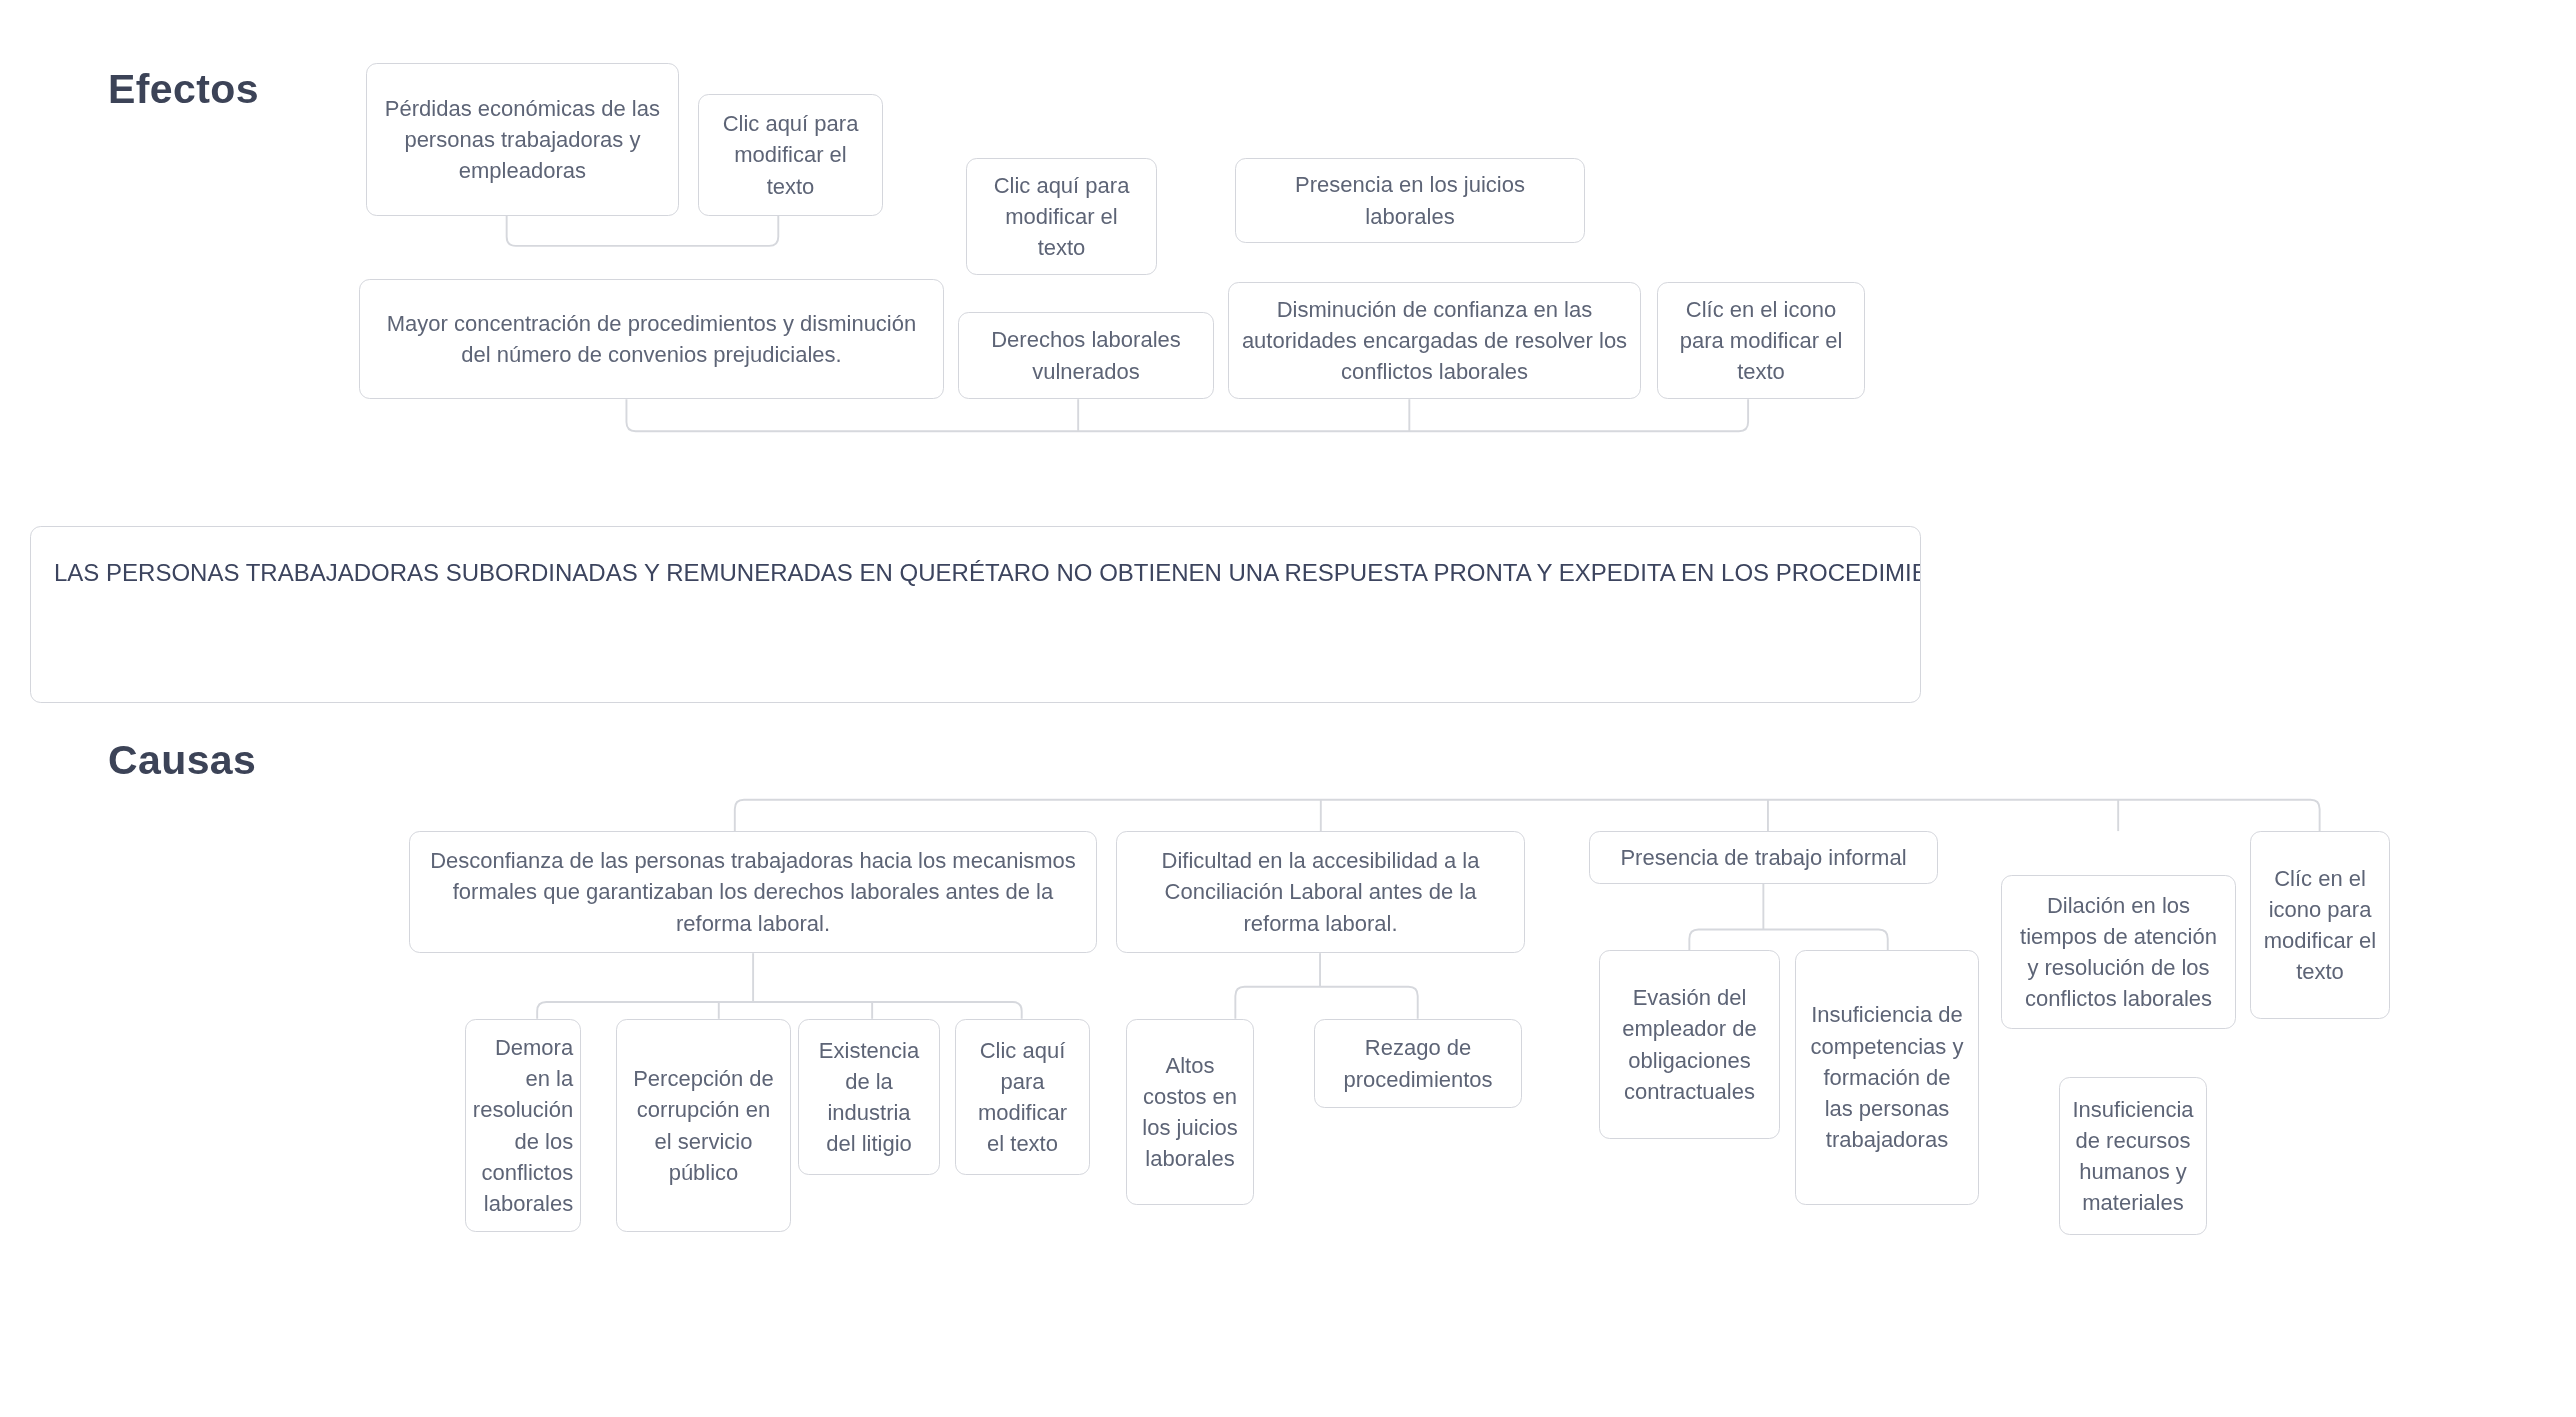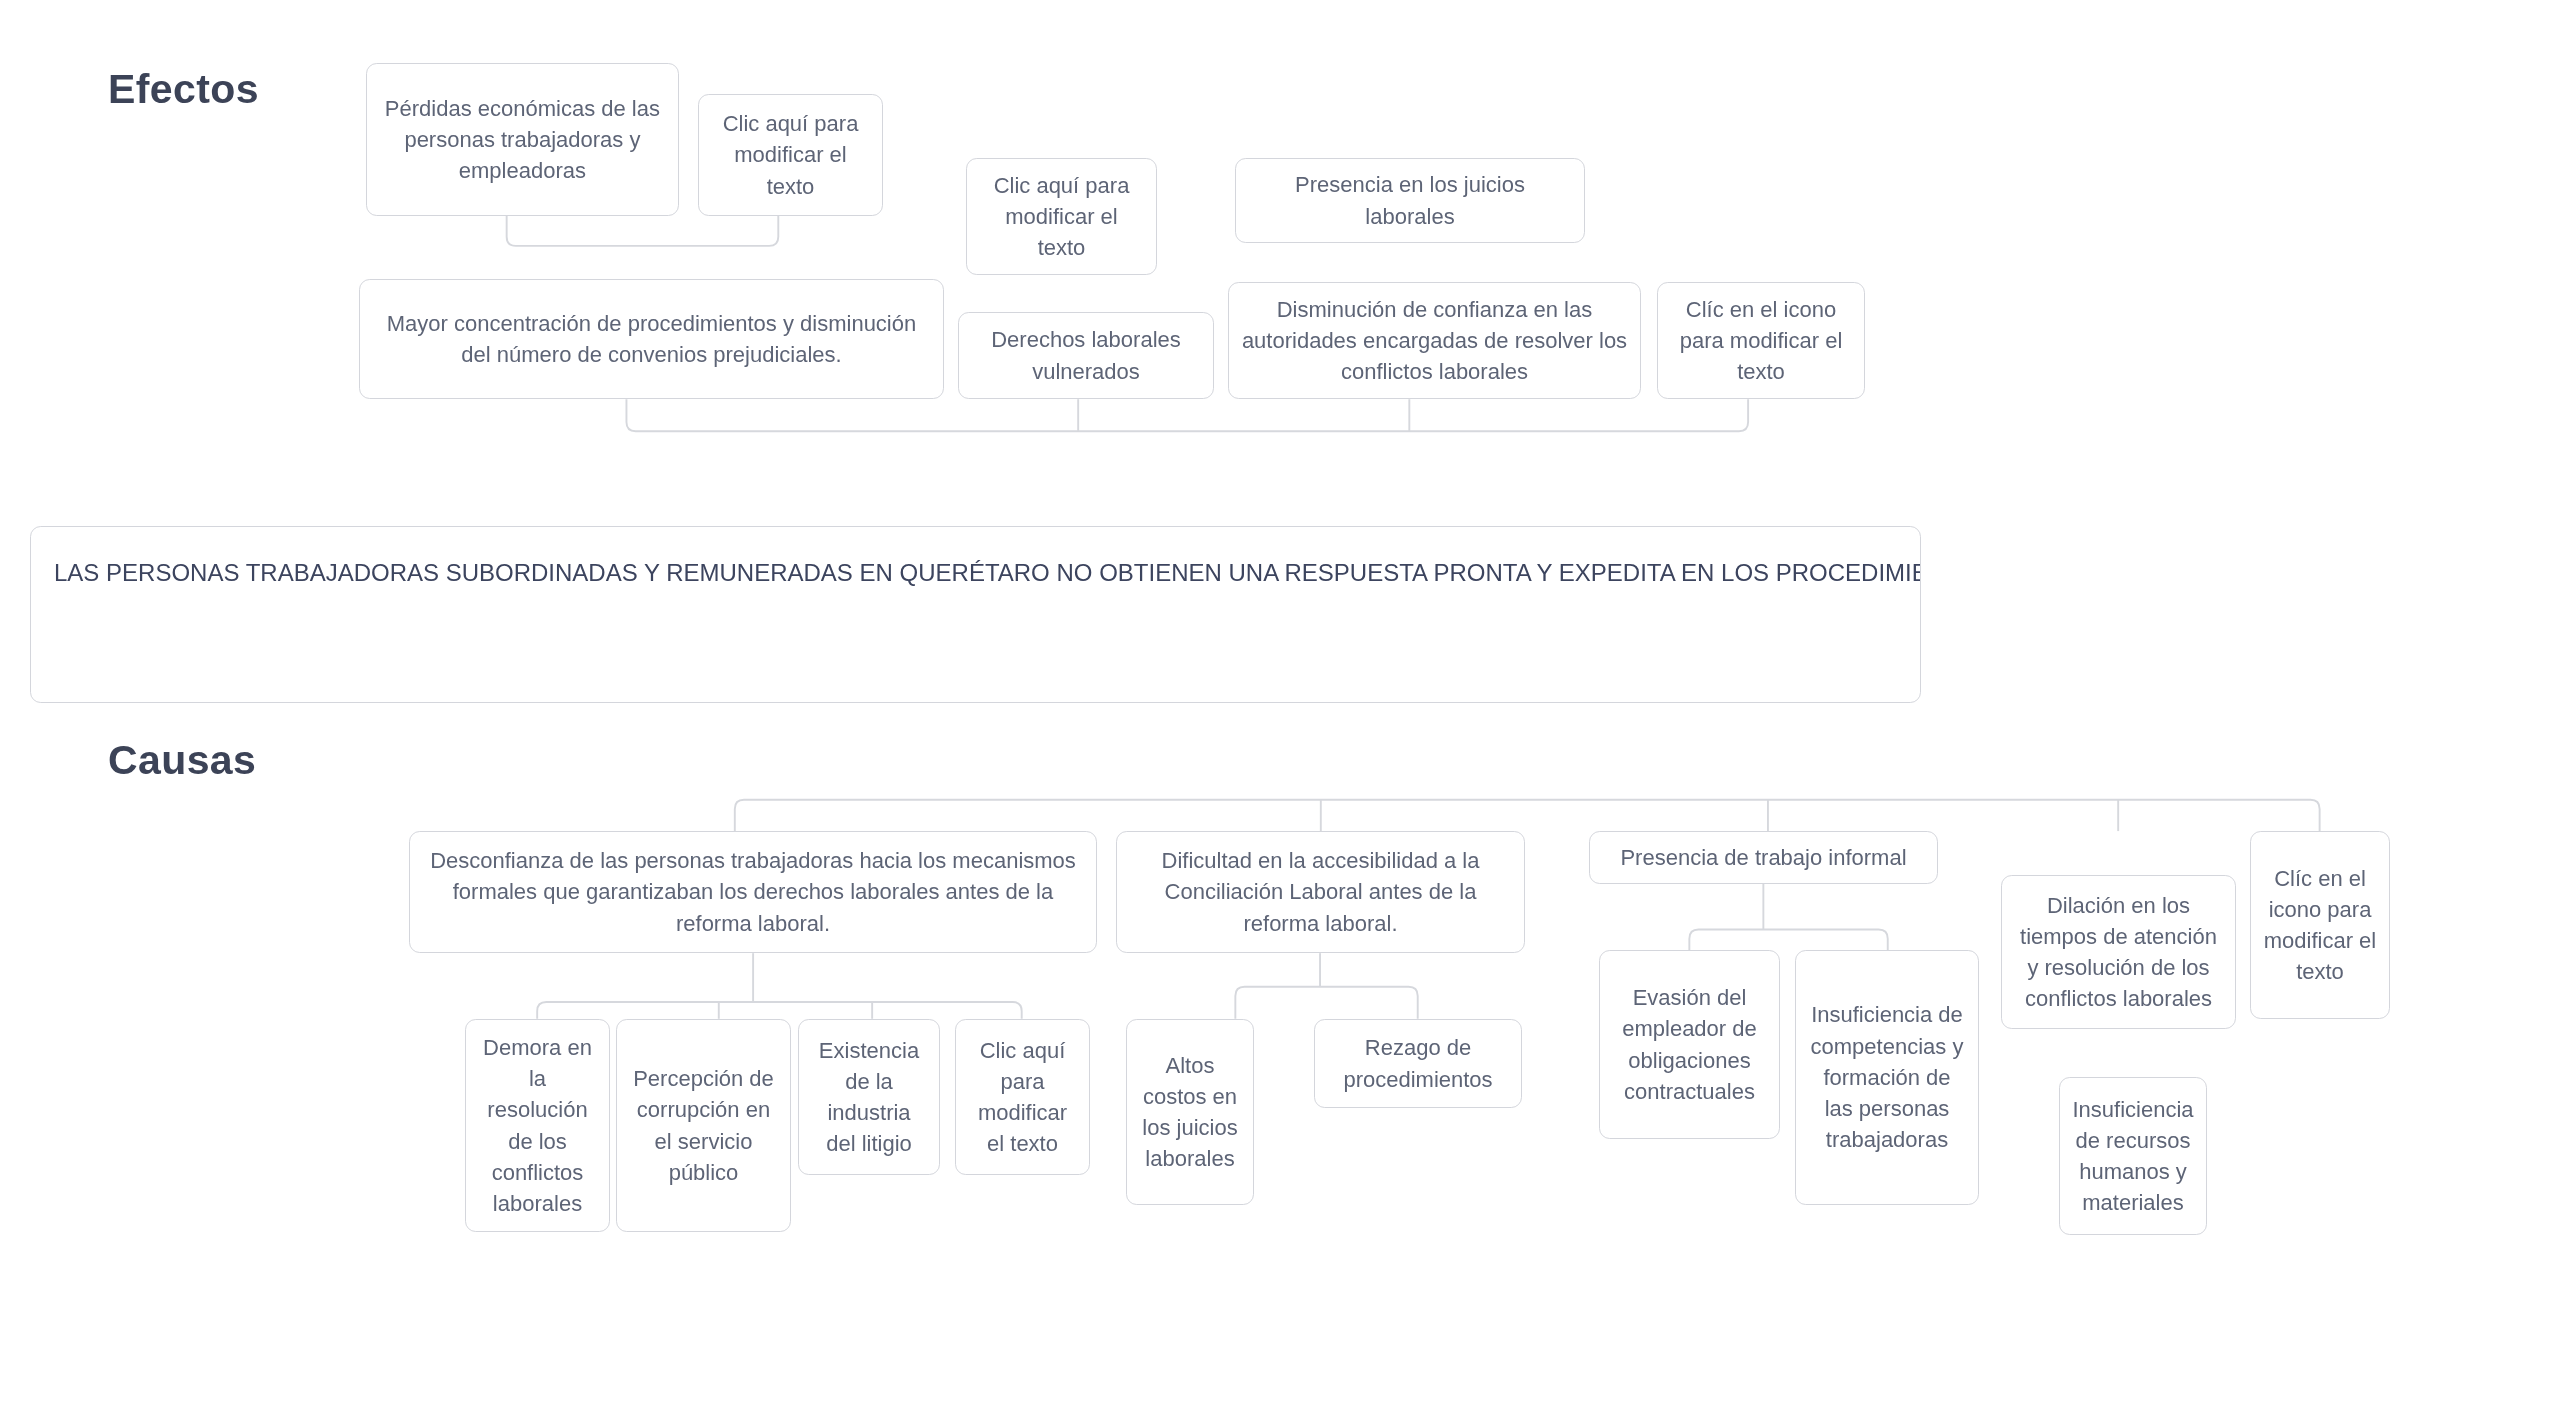--- a/index.html
+++ b/index.html
@@ -70,21 +70,21 @@
   <div class="node" style="left:1657px;top:282px;width:208px;height:117px;">Clíc en el icono para modificar el texto</div>
 
   <div class="problem" style="left:30px;top:526px;width:1891px;height:177px;">LAS PERSONAS TRABAJADORAS SUBORDINADAS Y REMUNERADAS EN QUERÉTARO NO OBTIENEN UNA RESPUESTA PRONTA Y EXPEDITA EN LOS PROCEDIMIENTOS R</div>
 
   <div class="node" style="left:409px;top:831px;width:688px;height:122px;">Desconfianza de las personas trabajadoras hacia los mecanismos formales que garantizaban los derechos laborales antes de la reforma laboral.</div>
   <div class="node" style="left:1116px;top:831px;width:409px;height:122px;">Dificultad en la accesibilidad a la Conciliación Laboral antes de la reforma laboral.</div>
   <div class="node" style="left:1589px;top:831px;width:349px;height:53px;">Presencia de trabajo informal</div>
   <div class="node" style="left:2001px;top:831px;width:235px;height:154px;margin-top:44px;">Dilación en los tiempos de atención y resolución de los conflictos laborales</div>
   <div class="node" style="left:2250px;top:831px;width:140px;height:188px;">Clíc en el icono para modificar el texto</div>
 
-  <div class="node" style="left:465px;top:1019px;width:145px;height:213px;">Demora en la resolución de los conflictos laborales</div>
+  <div class="node" style="left:465px;top:1019px;width:116px;height:213px;text-align:right;">Demora en la resolución de los conflictos laborales</div>
   <div class="node" style="left:616px;top:1019px;width:175px;height:213px;">Percepción de corrupción en el servicio público</div>
   <div class="node" style="left:798px;top:1019px;width:142px;height:156px;">Existencia de la industria del litigio</div>
   <div class="node" style="left:955px;top:1019px;width:135px;height:156px;">Clic aquí para modificar el texto</div>
   <div class="node" style="left:1126px;top:1019px;width:128px;height:186px;">Altos costos en los juicios laborales</div>
   <div class="node" style="left:1314px;top:1019px;width:208px;height:89px;">Rezago de procedimientos</div>
   <div class="node" style="left:1599px;top:950px;width:181px;height:189px;">Evasión del empleador de obligaciones contractuales</div>
   <div class="node" style="left:1795px;top:950px;width:184px;height:255px;">Insuficiencia de competencias y formación de las personas trabajadoras</div>
   <div class="node" style="left:2059px;top:1077px;width:148px;height:158px;">Insuficiencia de recursos humanos y materiales</div>
 
 </div>

